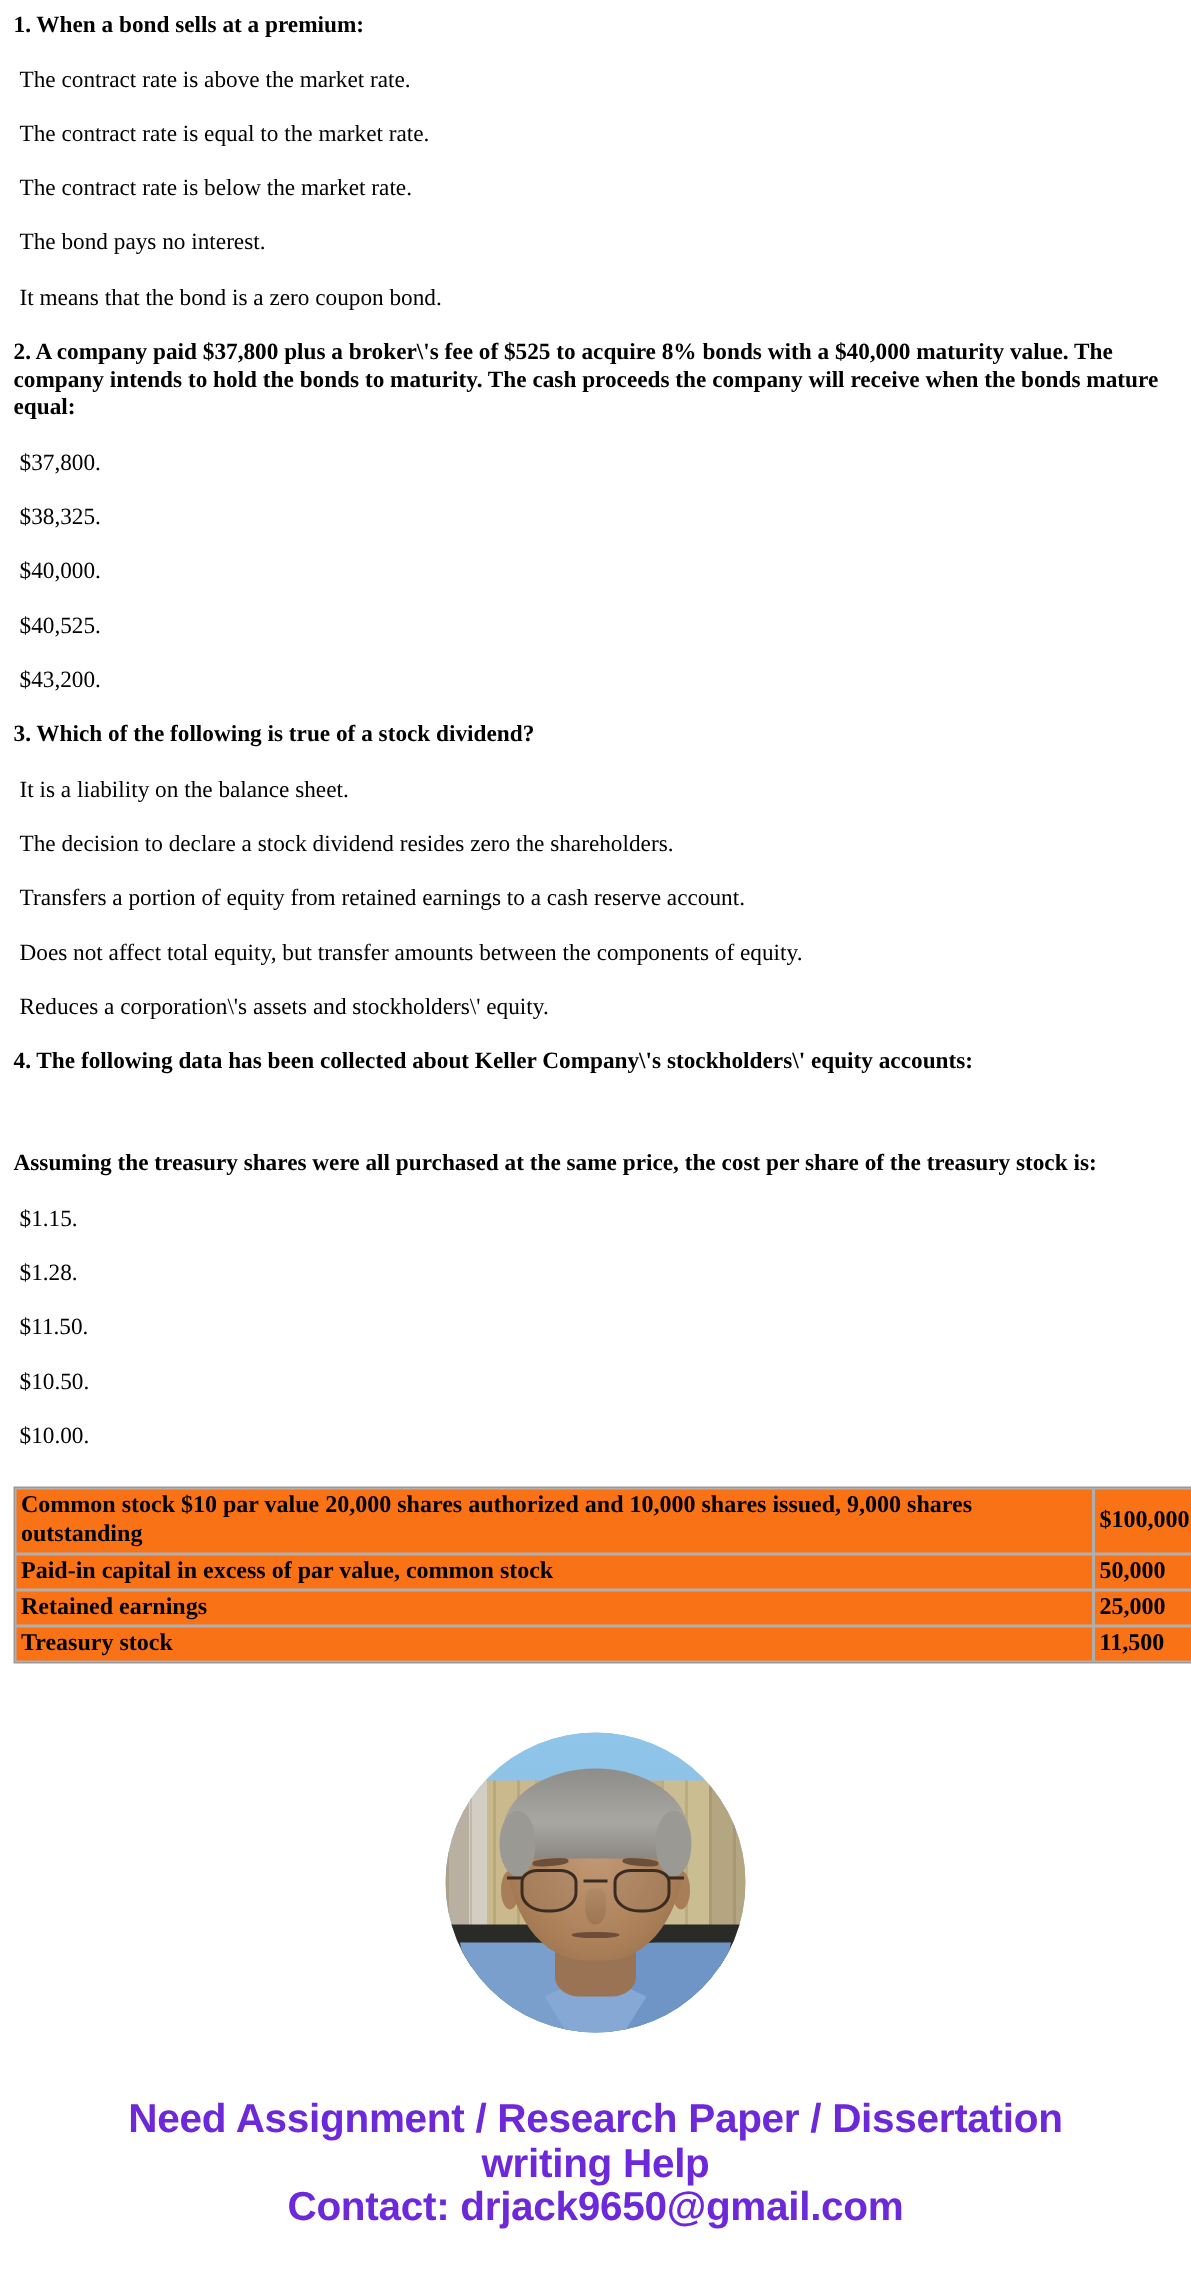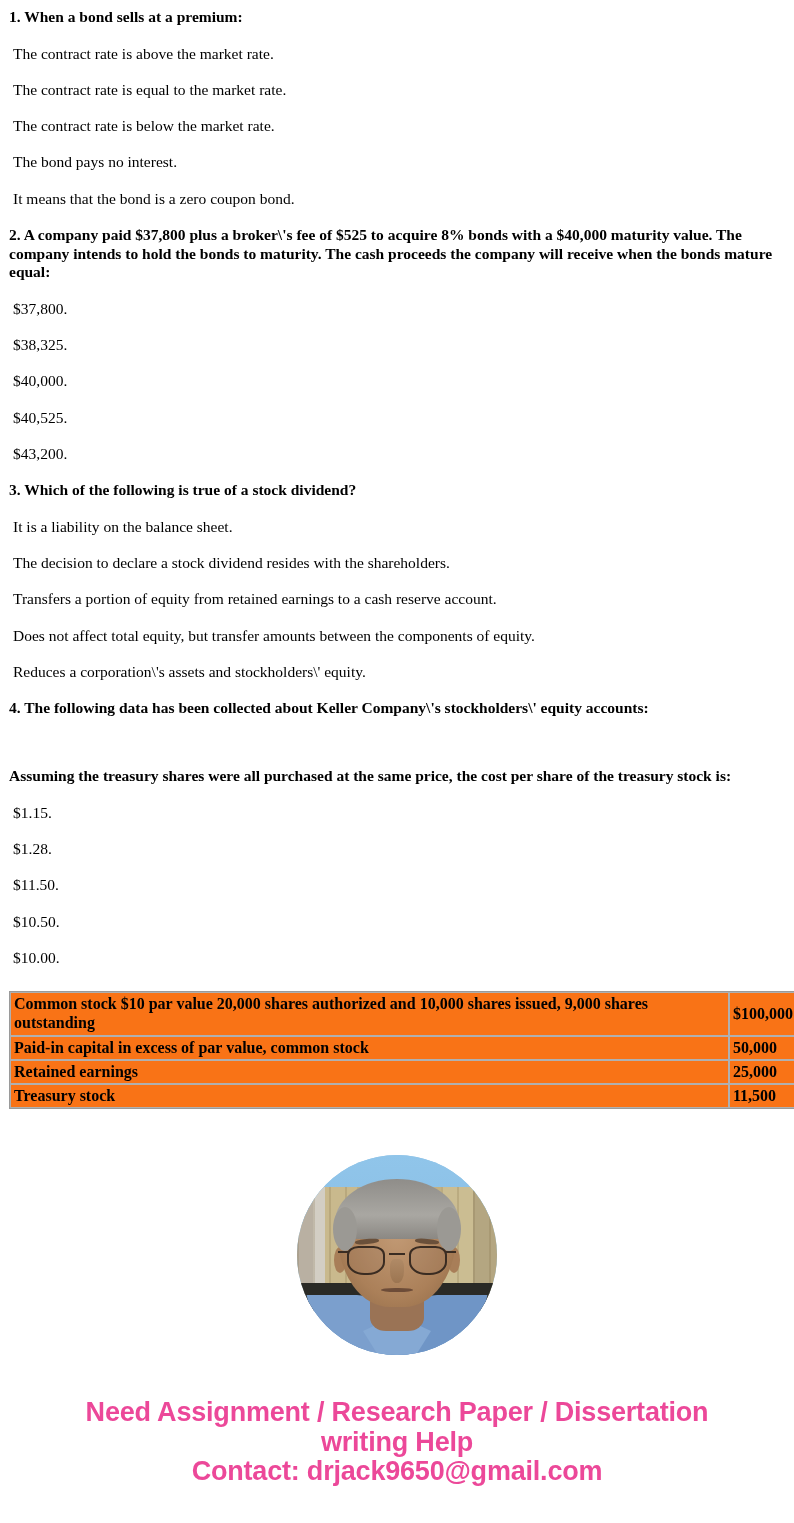--- a/index.html
+++ b/index.html
@@ -231,21 +231,21 @@
   .promo {
     position: absolute;
     left: 0;
     top: 1398px;
     width: 794px;
     text-align: center;
     font-family: "Liberation Sans", "DejaVu Sans", sans-serif;
     font-weight: bold;
     font-size: 27px;
     line-height: 1.1;
-    color: #ec4899;
+    color: #6d28d9;
     letter-spacing: -0.2px;
   }
   .promo .line2 { display: block; text-align: center; }
   .promo .line3 { display: block; }
 </style>
 </head>
 <body>
 
 <div class="doc">
   <div class="doc-inner">
@@ -259,21 +259,21 @@
 
     <p class="qhead">2. A company paid $37,800 plus a broker\'s fee of $525 to acquire 8% bonds with a $40,000 maturity value. The company intends to hold the bonds to maturity. The cash proceeds the company will receive when the bonds mature equal:</p>
     <p class="para">$37,800.</p>
     <p class="para">$38,325.</p>
     <p class="para">$40,000.</p>
     <p class="para">$40,525.</p>
     <p class="para">$43,200.</p>
 
     <p class="qhead">3. Which of the following is true of a stock dividend?</p>
     <p class="para">It is a liability on the balance sheet.</p>
-    <p class="para">The decision to declare a stock dividend resides with the shareholders.</p>
+    <p class="para">The decision to declare a stock dividend resides zero the shareholders.</p>
     <p class="para">Transfers a portion of equity from retained earnings to a cash reserve account.</p>
     <p class="para">Does not affect total equity, but transfer amounts between the components of equity.</p>
     <p class="para">Reduces a corporation\'s assets and stockholders\' equity.</p>
 
     <p class="qhead">4. The following data has been collected about Keller Company\'s stockholders\' equity accounts:</p>
     <p class="blank"></p>
     <p class="qhead">Assuming the treasury shares were all purchased at the same price, the cost per share of the treasury stock is:</p>
     <p class="para">$1.15.</p>
     <p class="para">$1.28.</p>
     <p class="para">$11.50.</p>

